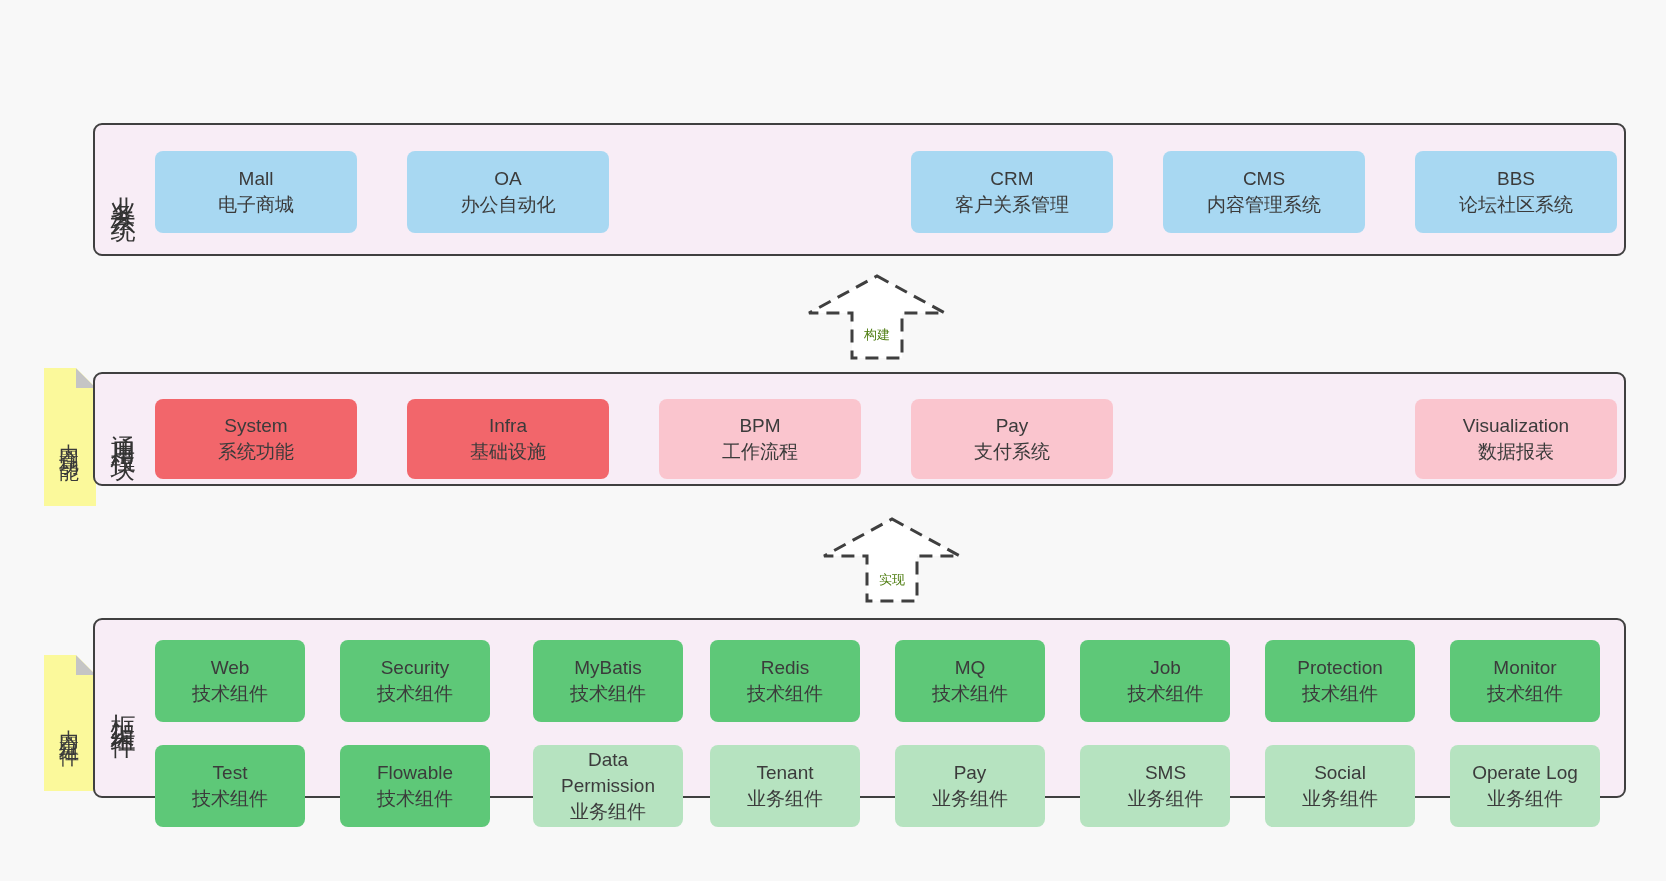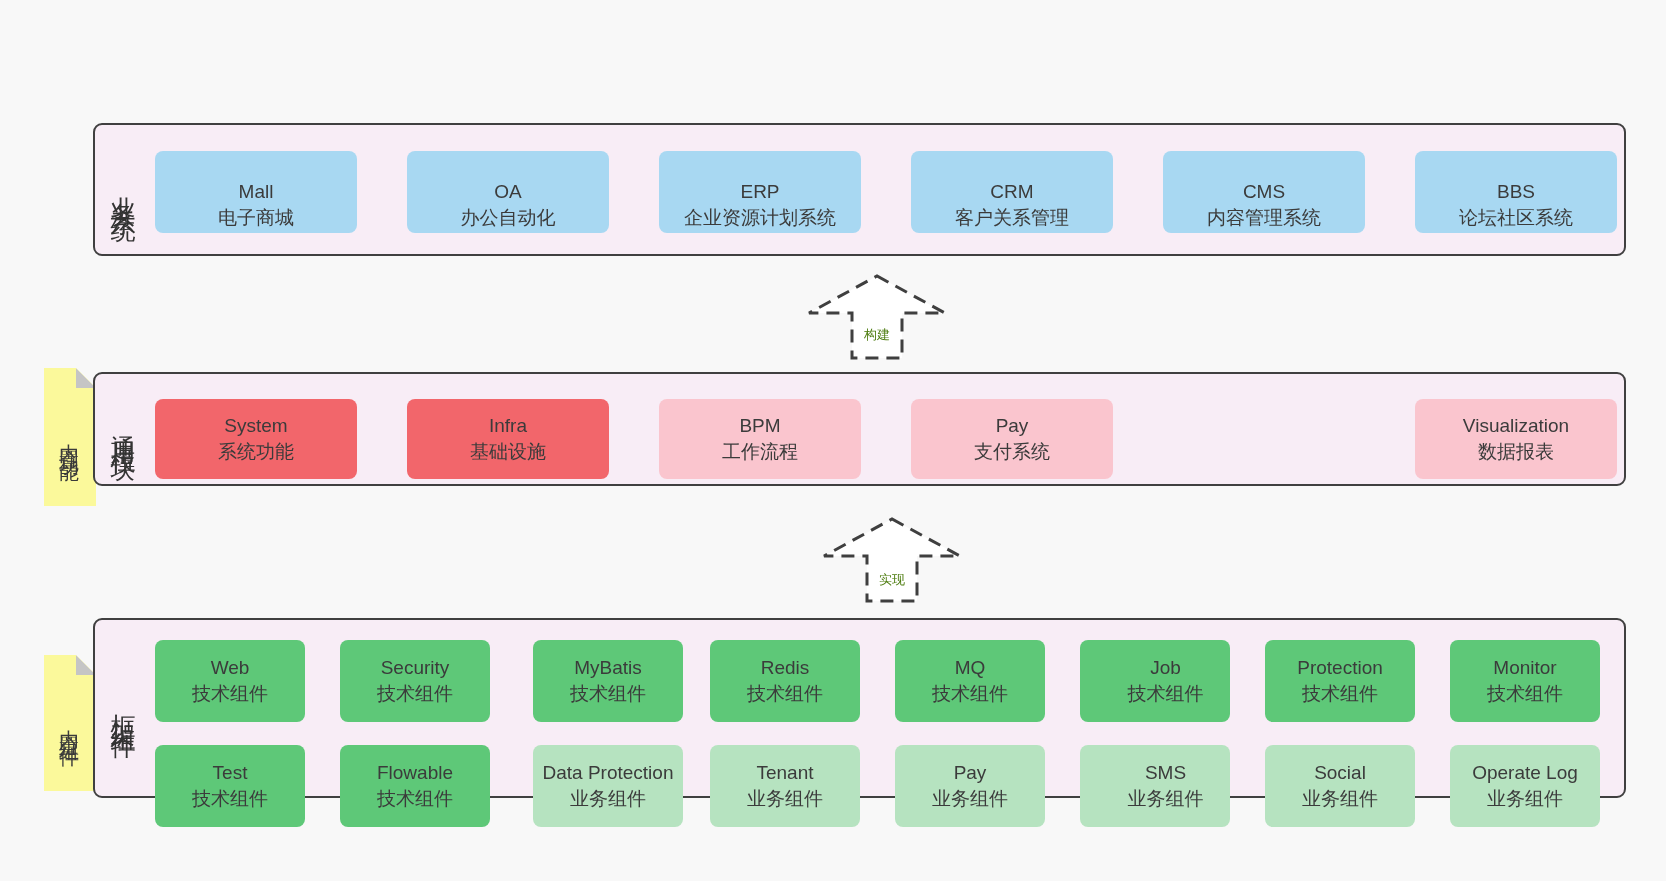--- a/index.html
+++ b/index.html
@@ -35,21 +35,21 @@
   }
   .wide{width:202px;}
   .slim{width:150px;}
   .blue {background:#a8d8f2;}
   .red  {background:#f2666b;}
   .pink {background:#fac5ce;}
   .green{background:#5ec878;}
   .lgreen{background:#b6e3c0;}
   .c0{left:60px;} .c1{left:312px;} .c2{left:564px;} .c3{left:816px;} .c4{left:1068px;} .c5{left:1320px;}
   .g0{left:60px;} .g1{left:245px;} .g2{left:430px;margin-left:8px;} .g3{left:615px;} .g4{left:800px;} .g5{left:985px;padding-left:27px;} .g6{left:1170px;} .g7{left:1355px;}
-  .row-top6 {top:26px;justify-content:flex-end;}
+  .row-top6 {top:26px;}
   .row-mid6 {top:25px;height:80px;}
   .row-a{top:20px;}
   .row-b{top:125px;}
 
   
   .note{
     position:absolute;left:44px;width:52px;background:#fbf99b;
     clip-path:polygon(0 0,calc(100% - 20px) 0,100% 20px,100% 100%,0 100%);
   }
   .note-modules   {top:368px;height:138px;}
@@ -92,24 +92,20 @@
   <section class="band band-business">
     <div class="band-label">业务系统</div>
     <div class="box wide blue row-top6 c0">
       <div>Mall</div>
       <div>电子商城</div>
     </div>
     <div class="box wide blue row-top6 c1">
       <div>OA</div>
       <div>办公自动化</div>
     </div>
-    <div class="box wide blue row-top6 c2">
-      <div>ERP</div>
-      <div>企业资源计划系统</div>
-    </div>
     <div class="box wide blue row-top6 c3">
       <div>CRM</div>
       <div>客户关系管理</div>
     </div>
     <div class="box wide blue row-top6 c4">
       <div>CMS</div>
       <div>内容管理系统</div>
     </div>
     <div class="box wide blue row-top6 c5">
       <div>BBS</div>
@@ -179,21 +175,21 @@
 
     <div class="box slim green row-b g0">
       <div>Test</div>
       <div>技术组件</div>
     </div>
     <div class="box slim green row-b g1">
       <div>Flowable</div>
       <div>技术组件</div>
     </div>
     <div class="box slim lgreen row-b g2">
-      <div>Data Protection</div>
+      <div>Data Permission</div>
       <div>业务组件</div>
     </div>
     <div class="box slim lgreen row-b g3">
       <div>Tenant</div>
       <div>业务组件</div>
     </div>
     <div class="box slim lgreen row-b g4">
       <div>Pay</div>
       <div>业务组件</div>
     </div>

